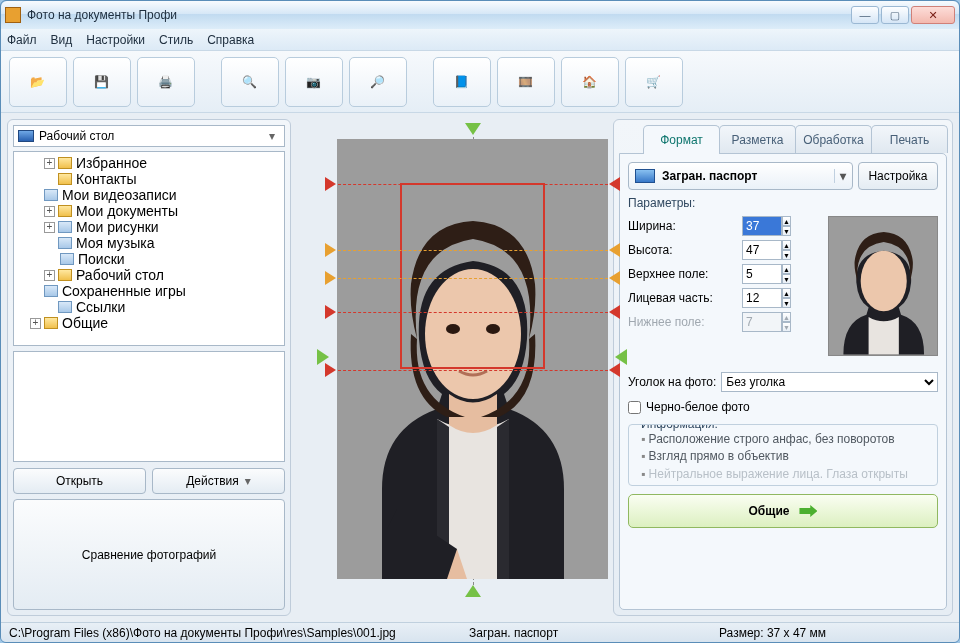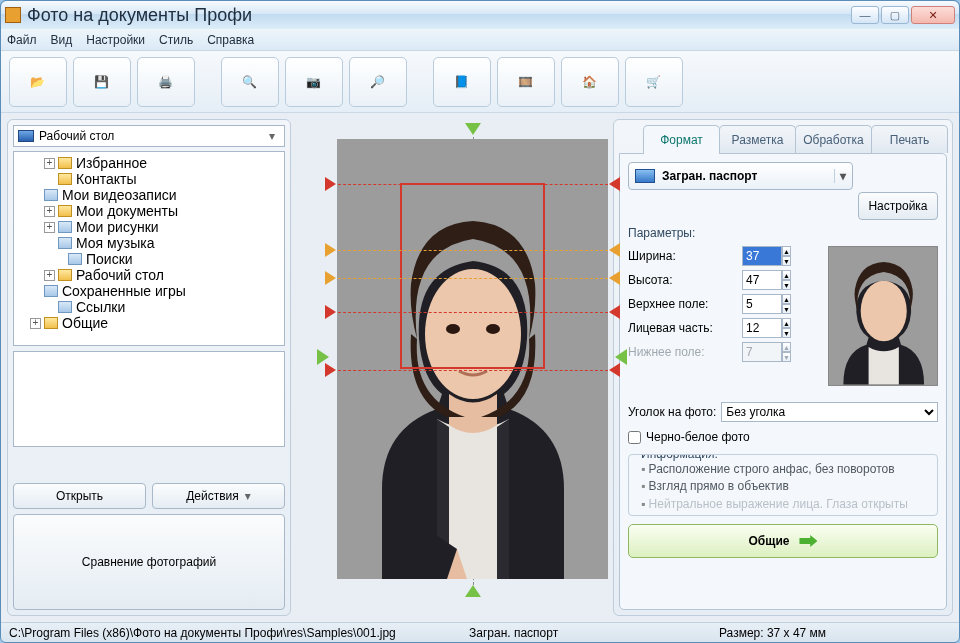--- a/index.html
+++ b/index.html
@@ -1,20 +1,20 @@
 <!DOCTYPE html>
 <html><head>
 <meta charset="utf-8">
 <style>
   *{box-sizing:border-box;margin:0;padding:0;font-family:"Segoe UI",Tahoma,sans-serif;font-size:12px;}
   body{background:#9FC6E6;width:960px;height:643px;overflow:hidden;border:1px solid #5A8DB8;border-radius:6px;}
   
   .titlebar{height:28px;background:linear-gradient(#F8FBFE,#D7E8F7 45%,#C0DAF0 46%,#DDEDF9);display:flex;align-items:center;padding:0 4px;border-radius:6px 6px 0 0;}
   .titlebar .app-icon{width:16px;height:16px;background:#E8A030;border:1px solid #A06010;margin-right:6px;}
-  .titlebar .title{font-size:18px;color:#203040;}
+  .titlebar .title{font-size:12px;color:#203040;}
   .winbtns{margin-left:auto;display:flex;gap:2px;}
   .winbtn{width:28px;height:18px;background:linear-gradient(#FDFEFF,#D5E6F6);border:1px solid #9BB8D3;border-radius:3px;display:flex;align-items:center;justify-content:center;color:#4A6078;font-size:11px;}
   .winbtn.close{width:44px;background:linear-gradient(#FDDDD9,#F3B9AF);border-color:#D08078;color:#7A2018;}
   
   .menubar{height:22px;background:linear-gradient(#EEF5FB,#DCEAF6);display:flex;align-items:center;padding:0 6px;gap:14px;border-bottom:1px solid #C8D8E6;}
   .menubar span{color:#203040;}
   
   .toolbar{height:62px;background:linear-gradient(#F6F9FC,#E5EEF6);display:flex;align-items:center;padding:0 8px;gap:6px;border-bottom:1px solid #C8D8E6;}
   .tbtn{width:58px;height:50px;background:linear-gradient(#FFFFFF,#EAF1F8);border:1px solid #B8CCDD;border-radius:5px;display:flex;align-items:center;justify-content:center;font-size:30px;}
   .tgap{width:14px;}
@@ -27,21 +27,21 @@
   .folderbar .dd{margin-left:auto;width:16px;text-align:center;color:#666;}
   .tree{flex:0 0 195px;background:#FFF;border:1px solid #A8B8C8;overflow:auto;padding:3px 0;}
   .tree-row{display:flex;align-items:center;height:16px;padding:0 4px;}
   .expander{width:11px;height:11px;border:1px solid #999;display:flex;align-items:center;justify-content:center;font-size:10px;line-height:1;color:#555;margin-right:3px;background:#FFF;}
   .expander.none{border:none;background:none;}
   .fico{width:14px;height:12px;background:linear-gradient(#FFE8A0,#F0C04C);border:1px solid #C09020;margin-right:4px;flex-shrink:0;}
   .fico.grey{background:linear-gradient(#D8E8F8,#A8C8E8);border-color:#7098C0;}
   .tree-row .lbl{white-space:nowrap;font-size:14px;}
   .thumbs{flex:1;background:#FFF;border:1px solid #A8B8C8;margin-top:5px;}
   .lp-btns{display:flex;gap:6px;margin-top:6px;}
-  .btn{flex:1;height:26px;background:linear-gradient(#FBFCFD,#E4ECF3);border:1px solid #A8B8C8;border-radius:4px;display:flex;align-items:center;justify-content:center;margin-top:30px;}
+  .btn{flex:1;height:26px;background:linear-gradient(#FBFCFD,#E4ECF3);border:1px solid #A8B8C8;border-radius:4px;display:flex;align-items:center;justify-content:center;}
   .btn.full{width:100%;margin-top:5px;}
   
   .centerp{flex:1;position:relative;margin:6px 0;}
   .photo-area{position:absolute;left:40px;top:20px;width:271px;height:440px;background:#9C9C9C;}
   .marker{position:absolute;width:0;height:0;}
   .marker.gr-up{border-left:8px solid transparent;border-right:8px solid transparent;border-bottom:12px solid #76C146;}
   .marker.gr-dn{border-left:8px solid transparent;border-right:8px solid transparent;border-top:12px solid #76C146;}
   .marker.gr-lt{border-top:8px solid transparent;border-bottom:8px solid transparent;border-right:12px solid #76C146;}
   .marker.gr-rt{border-top:8px solid transparent;border-bottom:8px solid transparent;border-left:12px solid #76C146;}
   .marker.rd-lt{border-top:7px solid transparent;border-bottom:7px solid transparent;border-right:11px solid #D4382C;}
@@ -182,21 +182,21 @@
         <div class="tree-row" style="padding-left: 30px;">
           <div class="expander">+</div>
           <div class="fico grey"></div>
           <div class="lbl">Мои рисунки</div>
         </div>
         <div class="tree-row" style="padding-left: 30px;">
           <div class="expander none"></div>
           <div class="fico grey"></div>
           <div class="lbl">Моя музыка</div>
         </div>
-        <div class="tree-row" style="padding-left: 40px;">
+        <div class="tree-row" style="padding-left: 32px;">
           <div class="expander none"></div>
           <div class="fico grey"></div>
           <div class="lbl">Поиски</div>
         </div>
         <div class="tree-row" style="padding-left: 30px;">
           <div class="expander">+</div>
           <div class="fico"></div>
           <div class="lbl">Рабочий стол</div>
         </div>
         <div class="tree-row" style="padding-left: 16px;">

